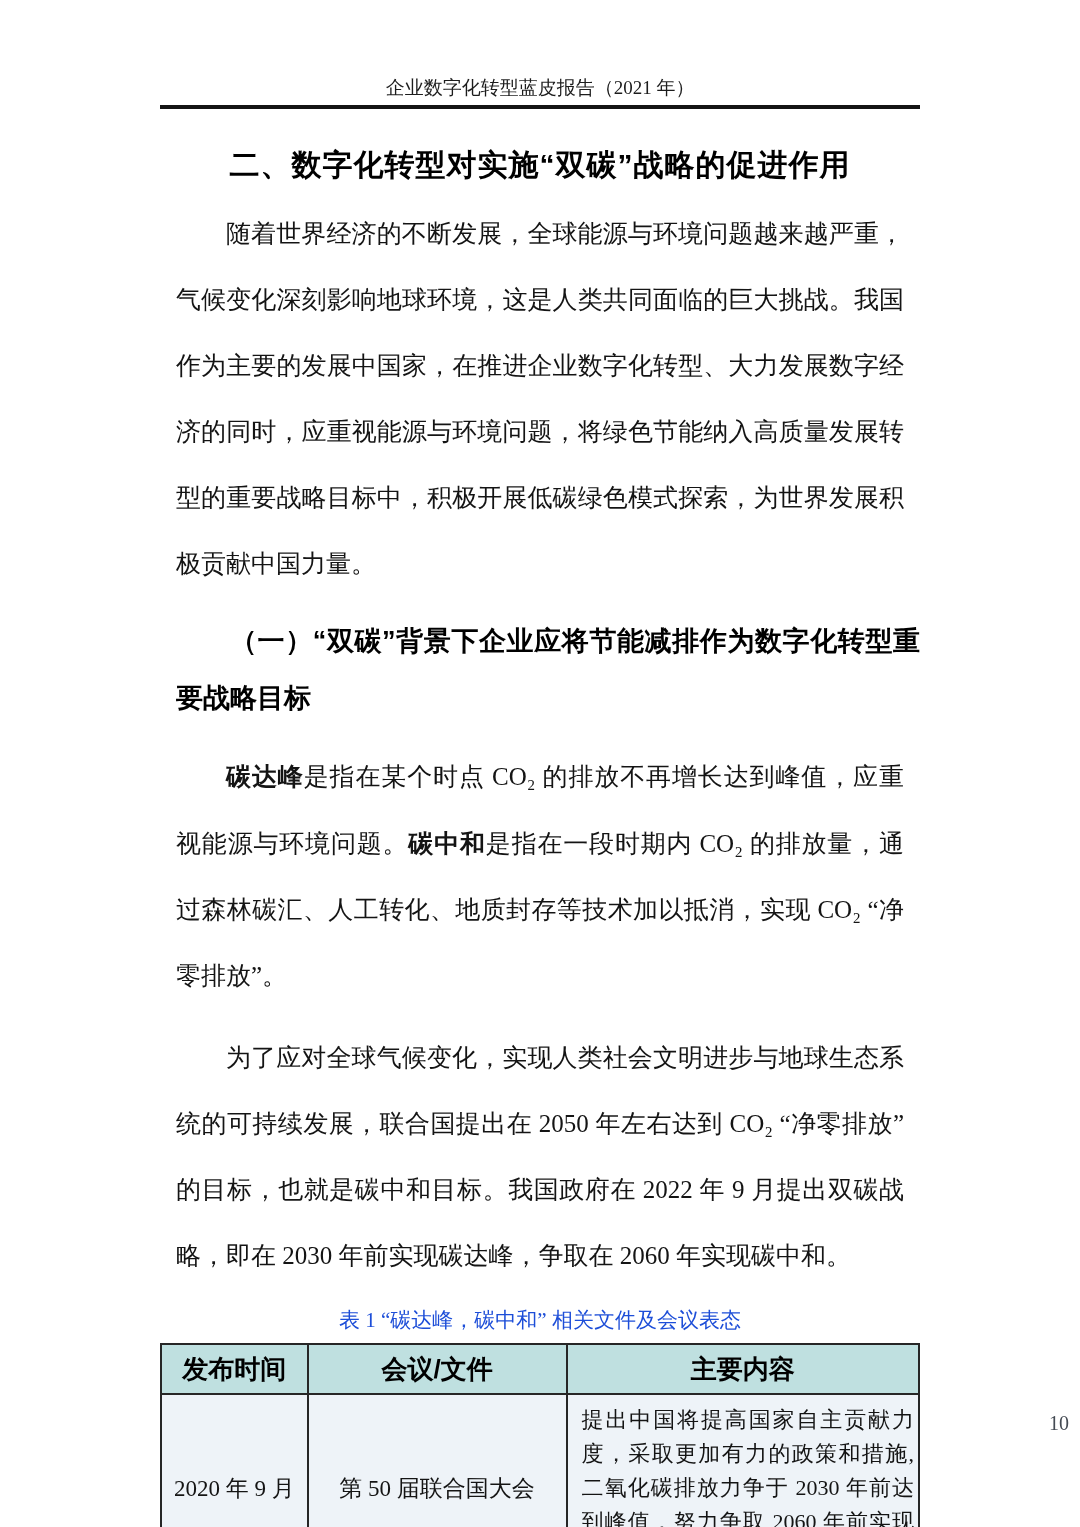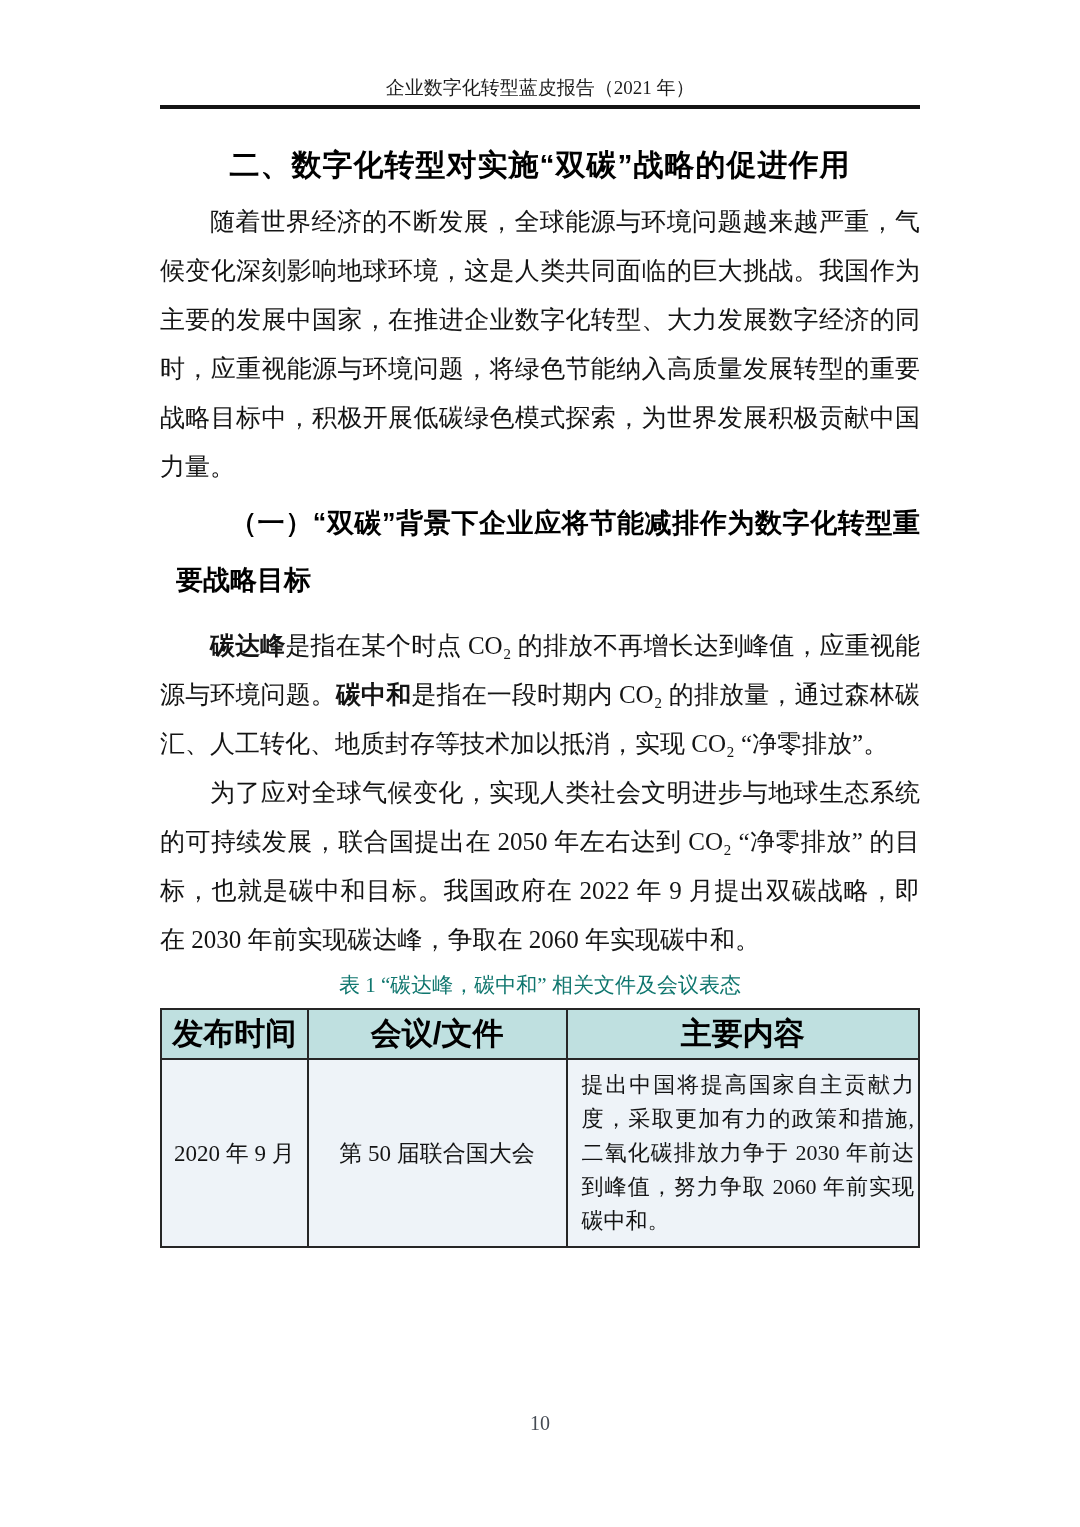--- a/index.html
+++ b/index.html
@@ -40,23 +40,23 @@
     text-align:center;
     font-size:30px;
     line-height:40px;
     font-weight:700;
     font-family:"Liberation Sans","DejaVu Sans",sans-serif;
     letter-spacing:1px;
     color:#000;
   }
   .body-text{margin-top:12px;}
   .body-text p{
-    margin:0;
+    margin:16px;
     font-size:25px;
-    line-height:49px;
+    line-height:66px;
     text-align:justify;
     text-indent:2em;
     color:#141414;
   }
   .body-text p .b{
     font-weight:700;
     font-family:"Liberation Sans","DejaVu Sans",sans-serif;
   }
   .sub-title{
     margin:4px 0 0 16px;
@@ -66,33 +66,33 @@
     font-family:"Liberation Sans","DejaVu Sans",sans-serif;
     text-align:justify;
     text-indent:2em;
     color:#000;
   }
   .table-caption{
     margin-top:6px;
     text-align:center;
     font-size:21px;
     line-height:30px;
-    color:#0f766e;
+    color:#1d4ed8;
   }
   table.data-table{
     width:100%;
     border-collapse:collapse;
     margin-top:8px;
     table-layout:fixed;
   }
   table.data-table th{
     background:var(--table-header-bg);
     border:2px solid var(--table-border);
     height:46px;
-    font-size:31px;
+    font-size:26px;
     font-weight:700;
     font-family:"Liberation Sans","DejaVu Sans",sans-serif;
     text-align:center;
     color:#000;
   }
   table.data-table td{
     background:var(--table-body-bg);
     border:2px solid var(--table-border);
     height:148px;
     vertical-align:middle;
@@ -104,23 +104,23 @@
     margin-left:24px;
   }
   td.col-2{
     padding:8px 4px 8px 14px;
     font-size:22px;
     line-height:34px;
     text-align:justify;
   }
   .page-footer{
     position:absolute;
-    left:0;right:0;
+    left:0;right:11px;
     top:1412px;
-    text-align:center;
+    text-align:right;
     font-size:20px;
     color:var(--footer-color);
   }
 </style>
 </head>
 <body>
 
 <div class="page">
 
   <div class="page-header">企业数字化转型蓝皮报告（2021 年）</div>

